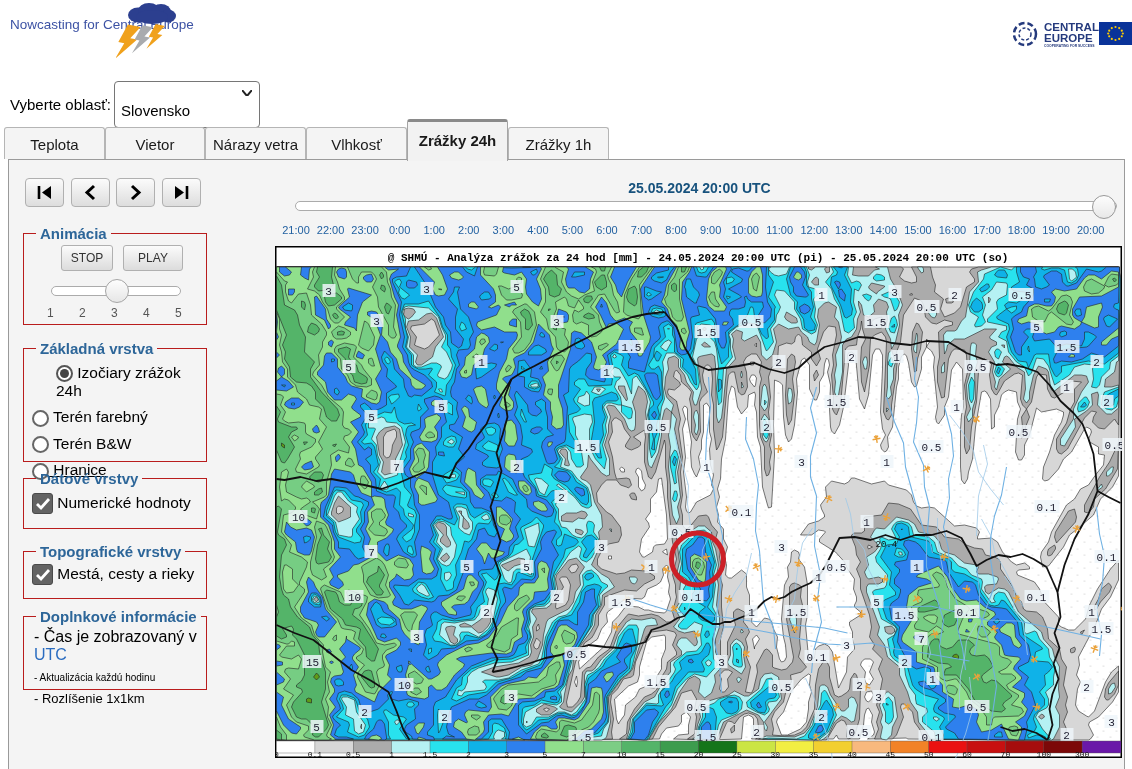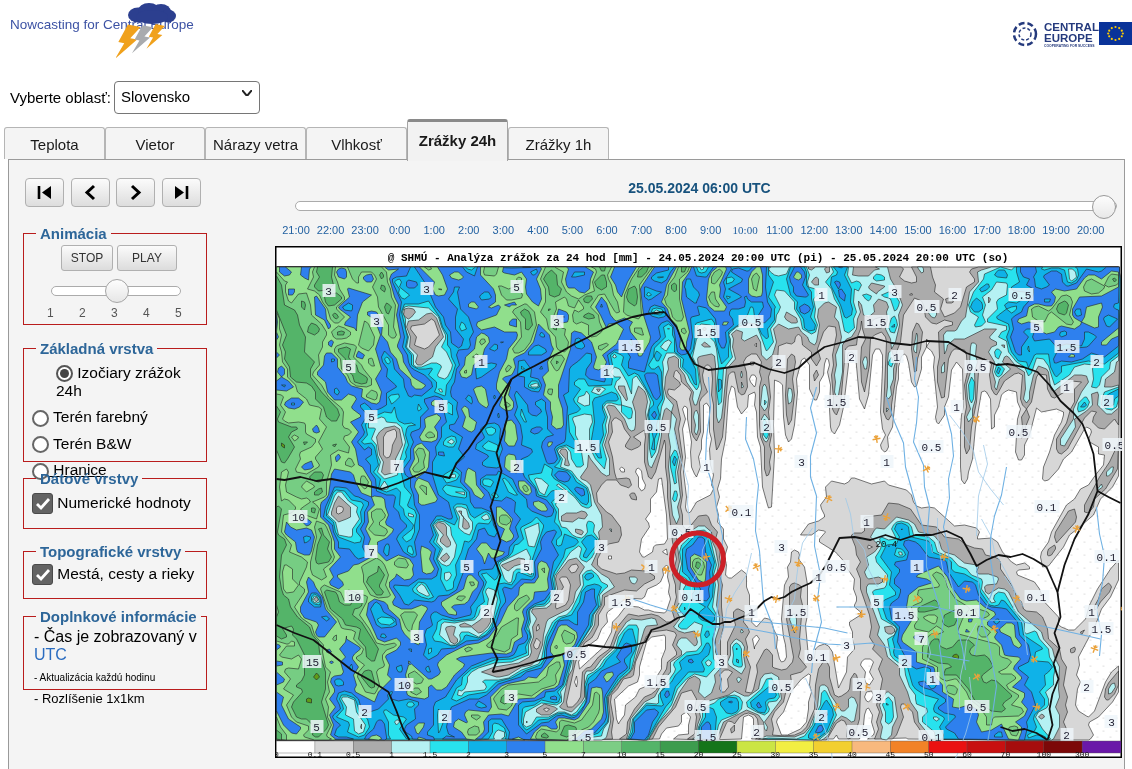--- a/index.html
+++ b/index.html
@@ -2,21 +2,21 @@
 <html><head><meta charset="utf-8"><title>INCA-CE</title><style>
 html,body{margin:0;padding:0;background:#fff;font-family:"Liberation Sans",sans-serif;}
 body{width:1132px;height:769px;overflow:hidden;}
 #logo{position:absolute;left:10px;top:15px;}
 #logo .t1{font-size:27.5px;color:#2f3c90;letter-spacing:-0.6px;}
 #logo .t2{font-size:13.5px;color:#3c52a4;margin-top:2px;}
 #cloud{position:absolute;left:116px;top:2px;}
 #hdrright{position:absolute;left:1013px;top:18px;}
 #selrow{position:absolute;left:10px;top:81px;}
 #selrow label{font-size:15px;vertical-align:middle;}
-#selbox{display:inline-block;margin-left:3px;width:132px;height:25px;border:1px solid #767676;border-radius:4px;background:#fff;font-size:15px;padding:6px 6px 0 6px;position:relative;vertical-align:middle;}
+#selbox{display:inline-block;margin-left:3px;width:132px;height:25px;border:1px solid #767676;border-radius:4px;background:#fff;font-size:15px;padding:20px 6px 0 6px;position:relative;vertical-align:middle;}
 #selbox svg{position:absolute;right:7px;top:8px;}
 #tabs{position:absolute;left:4px;top:121px;width:1124px;height:38px;}
 .tab{position:absolute;top:6px;height:32px;background:#f4f4f4;border:1px solid #b5b5b5;border-bottom:none;border-radius:3px 3px 0 0;box-sizing:border-box;text-align:center;font-size:15px;color:#1a1a1a;padding-top:8px;}
 .tab.active{top:-2px;height:42px;background:#f2f2f2;border-top:3px solid #8a8a8a;border-left-color:#a5a5a5;border-right-color:#a5a5a5;font-weight:bold;padding-top:10px;z-index:3;}
 #panel{position:absolute;left:8px;top:159px;width:1115px;height:610px;background:#f4f4f4;border:1px solid #9a9a9a;box-sizing:content-box;}
 .navbtn{position:absolute;width:39px;height:29px;background:linear-gradient(#fbfbfb,#dddddd);border:1px solid #b0b0b0;border-radius:4px;box-sizing:border-box;text-align:center;}
 fieldset{position:absolute;border:1px solid #b91c1c;margin:0;padding:0;background:transparent;}
 legend{font-size:15px;font-weight:bold;color:#2d6699;margin-left:12px;padding:0 4px;}
 .btn2{display:inline-block;background:linear-gradient(#fbfbfb,#dcdcdc);border:1px solid #b0b0b0;border-radius:3px;font-size:12px;color:#333;text-align:center;}
 .radio{display:inline-block;width:17px;height:17px;border-radius:50%;border:2px solid #666;background:#fff;vertical-align:middle;box-sizing:border-box;}
@@ -103,21 +103,21 @@
     </svg></div>
 <div class="navbtn" style="left:116px;top:178px;"><svg width="37" height="27" viewBox="0 0 37 27">
       <path d="M15 7 L22 13.5 L15 20" fill="none" stroke="#000" stroke-width="3"></path>
     </svg></div>
 <div class="navbtn" style="left:162px;top:178px;"><svg width="37" height="27" viewBox="0 0 37 27">
       <path d="M24 7 v13" stroke="#000" stroke-width="2.6"></path>
       <path d="M12 7 L21 13.5 L12 20 Z" fill="#000"></path>
     </svg></div>
 <fieldset style="left:23px;top:225px;width:182px;height:98px;">
     <legend>Animácia</legend>
-<div style="margin-top:3px;margin-left:37px;"><span class="btn2" style="width:50px;padding:5px 0;">STOP</span><span class="btn2" style="width:50px;padding:5px 4px;margin-left:4px;">PLAY</span></div>
+<div style="margin-top:3px;margin-left:37px;"><span class="btn2" style="width:50px;padding:5px 0;">STOP</span><span class="btn2" style="width:50px;padding:5px 4px;margin-left:10px;">PLAY</span></div>
 <div style="position:relative;margin:12px 0 0 27px;height:14px;">
 <div style="position:absolute;left:0;top:3px;width:128px;height:8px;background:#fff;border:1px solid #ababab;border-radius:5px;"></div>
 <div style="position:absolute;left:54px;top:-4px;width:22px;height:22px;border-radius:50%;background:linear-gradient(#fdfdfd,#e6e6e6);border:1px solid #a5a5a5;"></div>
 </div>
 <div style="position:relative;font-size:12px;color:#555;height:14px;margin-top:9px;">
 <span style="position:absolute;left:23px;">1</span>
       <span style="position:absolute;left:55px;">2</span>
       <span style="position:absolute;left:87px;">3</span>
       <span style="position:absolute;left:119px;">4</span>
       <span style="position:absolute;left:151px;">5</span>
@@ -141,38 +141,38 @@
 <div class="row" style="margin:4px 0 0 8px;"><span class="cb"><svg width="19" height="19" viewBox="0 0 19 19">
           <path d="M4 10 l4 4 l8 -9" fill="none" stroke="#fff" stroke-width="2.8"></path>
         </svg></span> Mestá, cesty a rieky</div>
 </fieldset>
 <fieldset style="left:23px;top:608px;width:182px;height:80px;">
     <legend>Doplnkové informácie</legend>
 <div style="font-size:16px;margin:3px 0 0 10px;">- Čas je zobrazovaný v <span style="color:#2a6cc0;">UTC</span></div>
 <div style="font-size:10px;margin:8px 0 0 10px;">- Aktualizácia každú hodinu</div>
 <div style="font-size:13px;margin:8px 0 0 10px;">- Rozlíšenie 1x1km</div>
 </fieldset>
-<div id="datelbl">25.05.2024 06:00 UTC</div>
+<div id="datelbl">25.05.2024 20:00 UTC</div>
 <div id="tslider"></div>
 <div id="thandle"></div>
 <div id="times">
     <span style="left:19px;transform:translateX(-50%);">21:00</span>
     <span style="left:53.55px;transform:translateX(-50%);">22:00</span>
     <span style="left:88.1px;transform:translateX(-50%);">23:00</span>
     <span style="left:122.64999999999999px;transform:translateX(-50%);">0:00</span>
     <span style="left:157.2px;transform:translateX(-50%);">1:00</span>
     <span style="left:191.75px;transform:translateX(-50%);">2:00</span>
     <span style="left:226.29999999999998px;transform:translateX(-50%);">3:00</span>
     <span style="left:260.84999999999997px;transform:translateX(-50%);">4:00</span>
     <span style="left:295.4px;transform:translateX(-50%);">5:00</span>
     <span style="left:329.95px;transform:translateX(-50%);">6:00</span>
     <span style="left:364.5px;transform:translateX(-50%);">7:00</span>
     <span style="left:399.04999999999995px;transform:translateX(-50%);">8:00</span>
     <span style="left:433.59999999999997px;transform:translateX(-50%);">9:00</span>
-    <span style="left:468.15px;transform:translateX(-50%);font-family:Liberation Serif, serif;">10:00</span>
+    <span style="left:468.15px;transform:translateX(-50%);">10:00</span>
     <span style="left:502.69999999999993px;transform:translateX(-50%);">11:00</span>
     <span style="left:537.25px;transform:translateX(-50%);">12:00</span>
     <span style="left:571.8px;transform:translateX(-50%);">13:00</span>
     <span style="left:606.3499999999999px;transform:translateX(-50%);">14:00</span>
     <span style="left:640.9px;transform:translateX(-50%);">15:00</span>
     <span style="left:675.4499999999999px;transform:translateX(-50%);">16:00</span>
     <span style="left:710px;transform:translateX(-50%);">17:00</span>
     <span style="left:744.55px;transform:translateX(-50%);">18:00</span>
     <span style="left:779.0999999999999px;transform:translateX(-50%);">19:00</span>
     <span style="left:813.65px;transform:translateX(-50%);">20:00</span>

